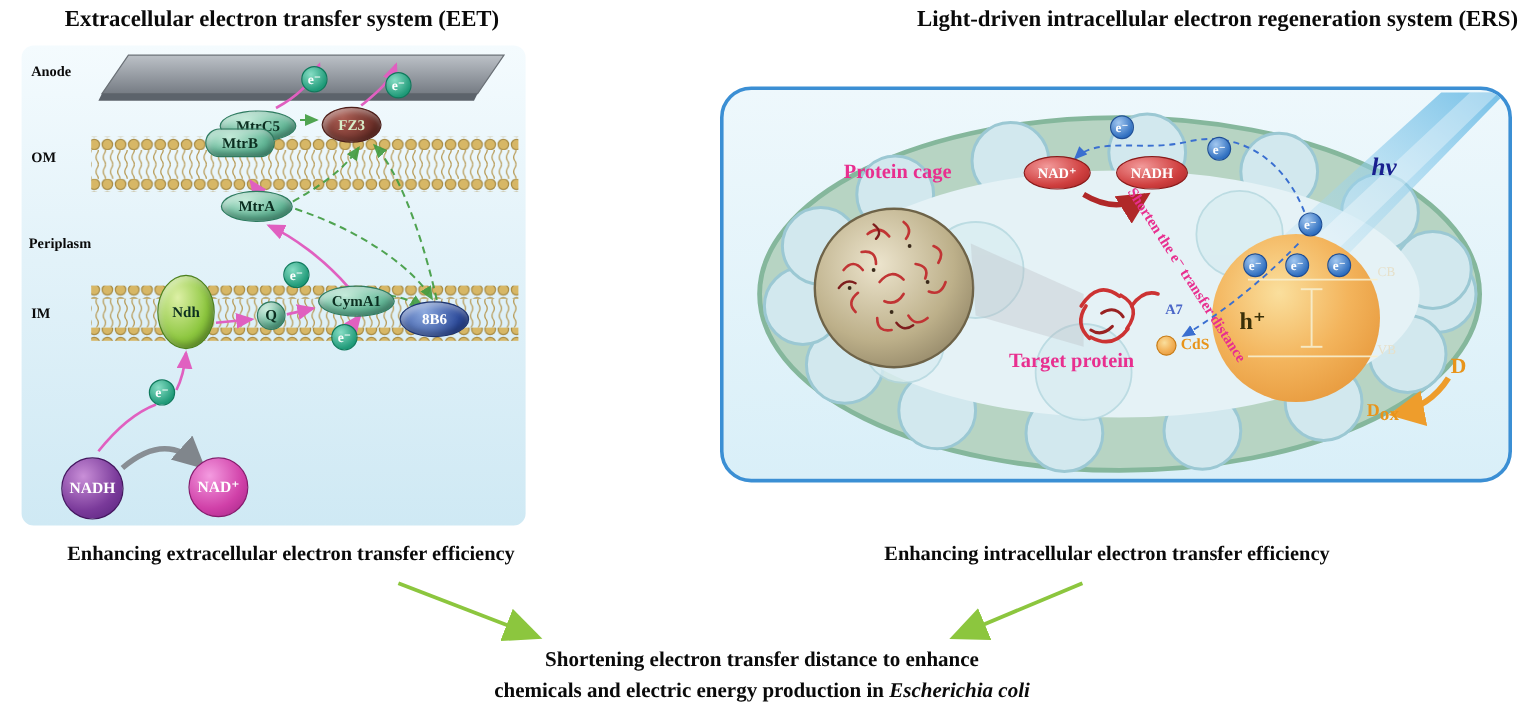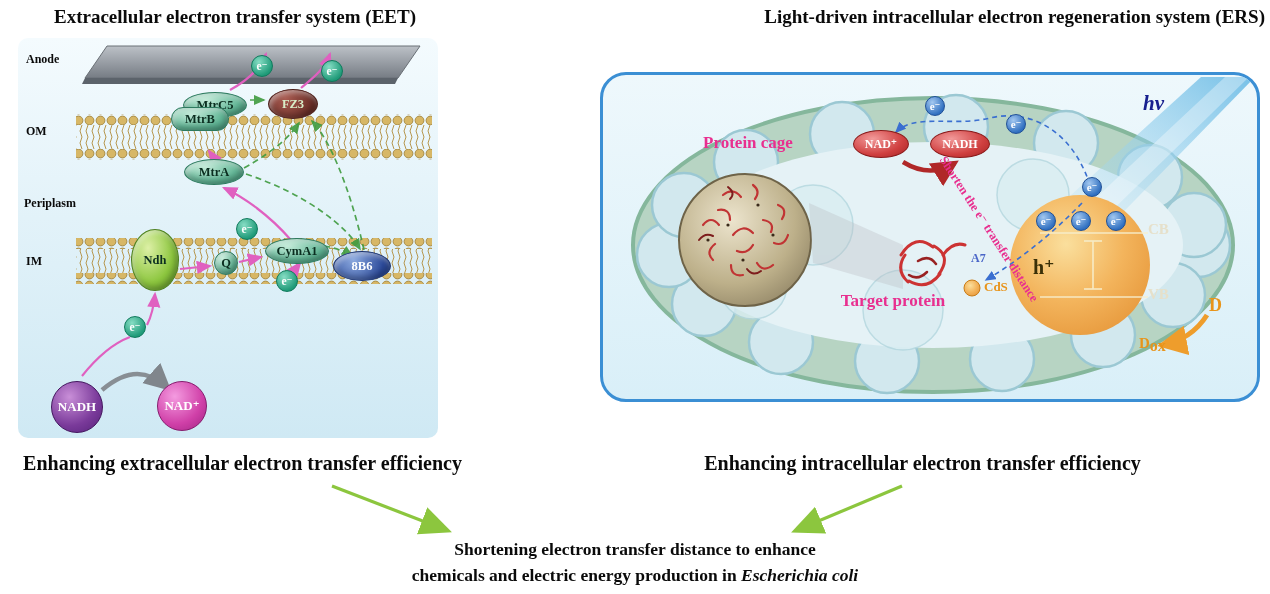--- a/index.html
+++ b/index.html
@@ -4,21 +4,21 @@
 <style>
   * { box-sizing: border-box; }
   body { margin: 0; background: #ffffff; }
   .stage {
     position: relative; width: 1270px; height: 594px;
     background: #ffffff; overflow: hidden;
     font-family: "Liberation Serif", "DejaVu Serif", serif;
     color: #111;
   }
   .title { position: absolute; font-weight: bold; font-size: 19px; text-align: center; color: #0a0a0a; }
-  .caption { position: absolute; font-weight: bold; font-size: 20px; text-align: center; color: #0a0a0a; }
+  .caption { position: absolute; font-weight: bold; font-size: 17px; text-align: center; color: #0a0a0a; }
   .bottom-text { position: absolute; font-weight: bold; font-size: 17.5px; text-align: center; line-height: 26px; color: #0a0a0a; }
 
   
   .eet-panel {
     position: absolute; left: 18px; top: 38px; width: 420px; height: 400px;
     border-radius: 10px;
     background: linear-gradient(180deg, #f4fbfe 0%, #e2f2f9 45%, #cfe9f4 100%);
   }
   .layer-label { position: absolute; font-weight: bold; font-size: 12px; color: #0a0a0a; }
   .prot {
@@ -60,23 +60,23 @@
   .shorten-label {
     position: absolute; font-weight: bold; font-size: 12.5px; color: #e82f8f;
     width: 172px; text-align: center; transform: rotate(57deg); transform-origin: center center;
   }
   .red-pill {
     position: absolute; border-radius: 50%;
     display: flex; align-items: center; justify-content: center;
     background: radial-gradient(ellipse at 35% 30%, #f29a9a, #d04040 60%, #a32222);
     border: 1px solid #8a1a1a; color: #fff; font-weight: bold; font-size: 12px;
   }
-  .hv-label { position: absolute; font-weight: bold; font-style: italic; font-size: 21px; color: #18208f; }
+  .hv-label { position: absolute; font-weight: bold; font-style: italic; font-size: 21px; color: #18208f; margin-top: 36px; }
   .hplus-label { position: absolute; font-weight: bold; font-size: 20px; color: #3a3008; }
-  .band-label { position: absolute; font-weight: bold; font-size: 15px; color: #e6e0ca; }
+  .band-label { position: absolute; font-weight: normal; font-size: 11px; color: #e6e0ca; }
   .orange-label { position: absolute; font-weight: bold; color: #e8941a; }
   .a7-label { position: absolute; font-weight: bold; font-size: 12px; color: #4a66c8; }
   .dox-sub { font-size: 16px; vertical-align: -3px; }
 </style>
 </head>
 <body>
 
 <div class="stage">
 
   <div class="title" style="left:0px; top:6px; width:470px;">Extracellular electron transfer system (EET)</div>

